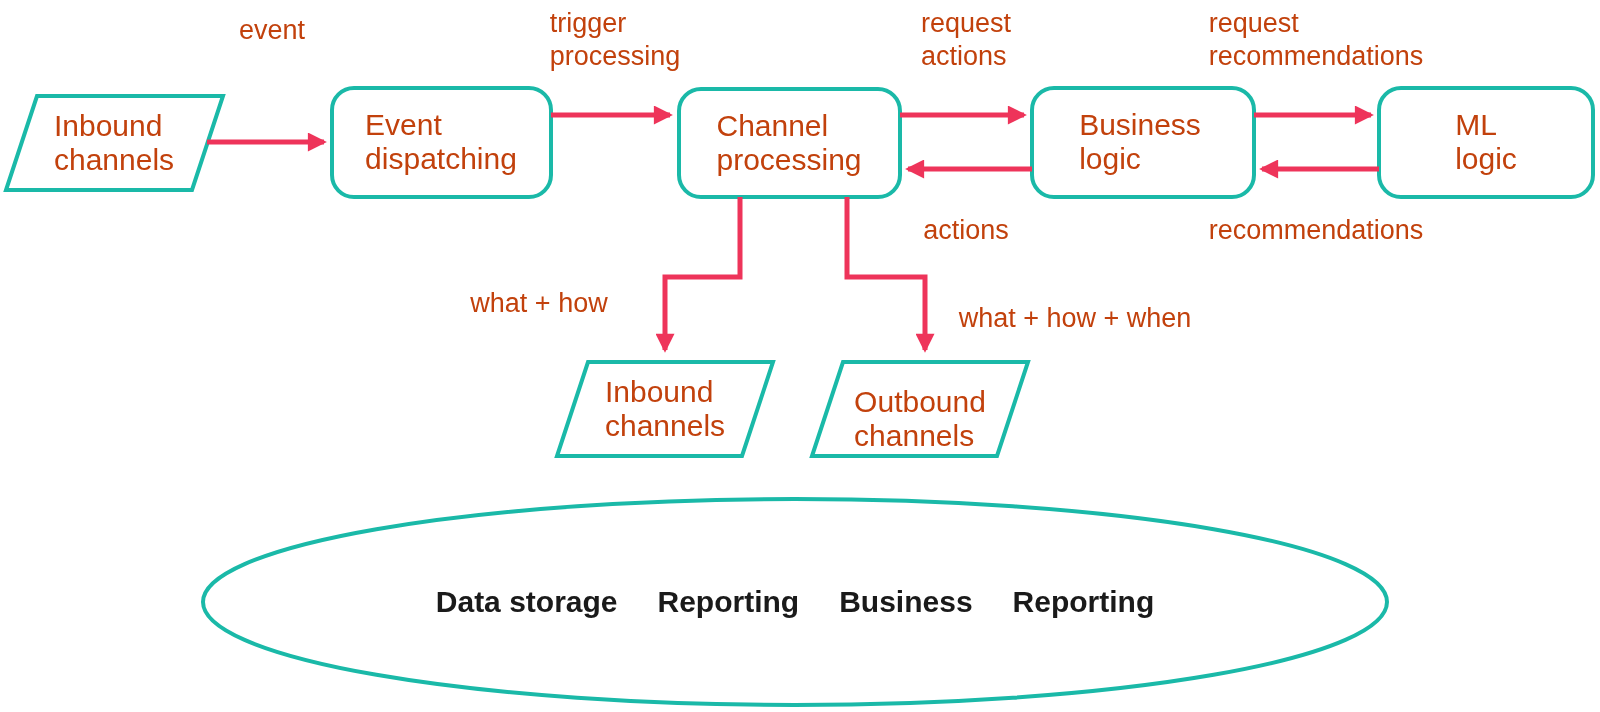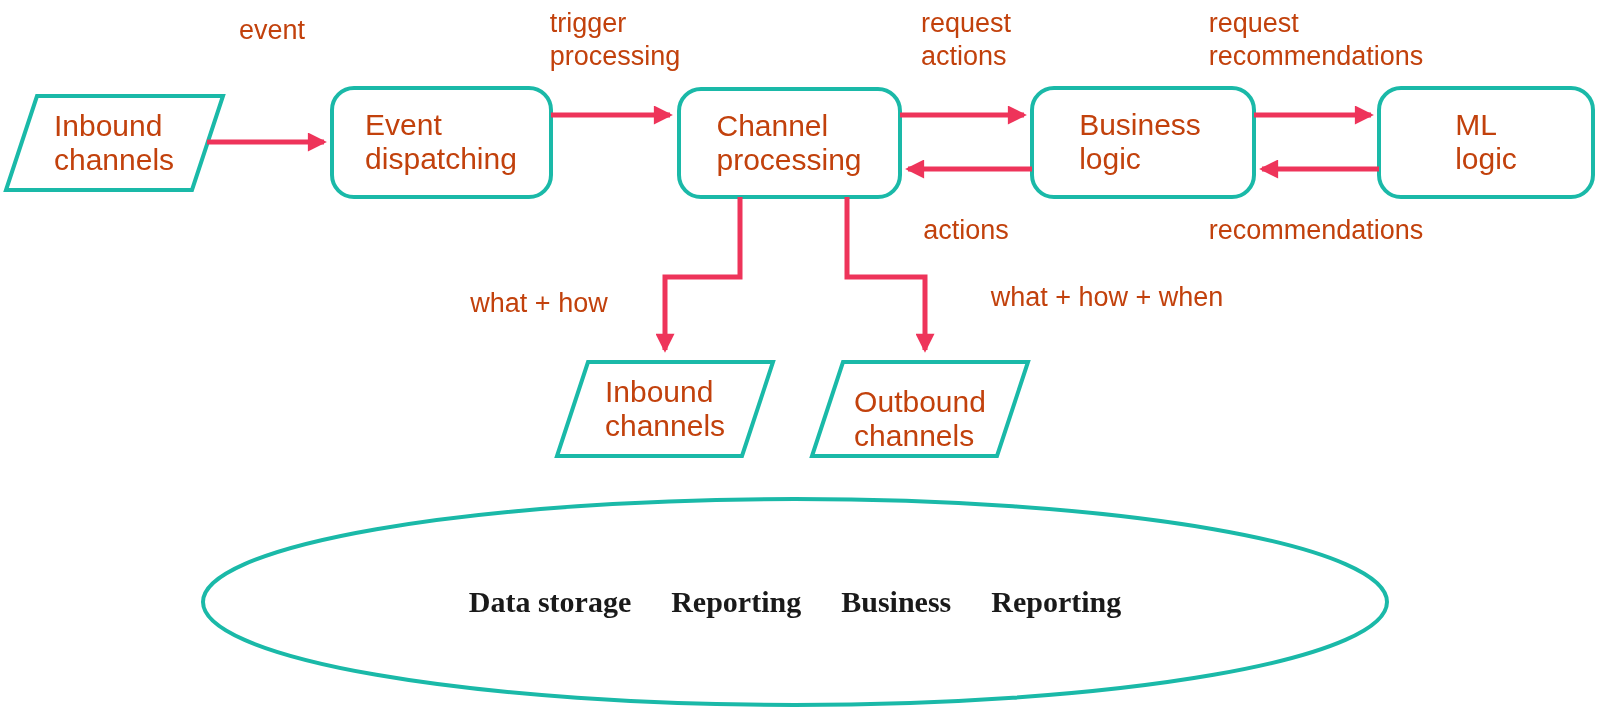--- a/index.html
+++ b/index.html
@@ -28,21 +28,20 @@
     line-height:33px;
   }
   .platform-row{
     position:absolute;
     left:795px;top:602px;
     transform:translate(-50%,-50%);
     display:flex;
     gap:40px;
     align-items:flex-end;
     white-space:nowrap;
-    font-family:Liberation Serif, serif;
   }
   .platform-item{
     font-size:30px;
     font-weight:700;
     color:#1a1a1a;
   }
 </style>
 </head>
 <body>
 
@@ -95,21 +94,21 @@
   <div class="label flow-label" style="left:272px;top:30px;">event</div>
   <div class="label flow-label" style="left:615px;top:40px;">trigger
 processing</div>
   <div class="label flow-label" style="left:966px;top:40px;">request
 actions</div>
   <div class="label flow-label" style="left:1316px;top:40px;">request
 recommendations</div>
   <div class="label flow-label" style="left:966px;top:230px;">actions</div>
   <div class="label flow-label" style="left:1316px;top:230px;">recommendations</div>
   <div class="label flow-label" style="left:539px;top:303px;">what + how</div>
-  <div class="label flow-label" style="left:1075px;top:297px;margin-left:32px;">what + how + when</div>
+  <div class="label flow-label" style="left:1075px;top:318px;">what + how + when</div>
 
   <div class="platform-row">
     <span class="platform-item">Data storage</span>
     <span class="platform-item">Reporting</span>
     <span class="platform-item">Business</span>
     <span class="platform-item">Reporting</span>
   </div>
 
 </div>
 

